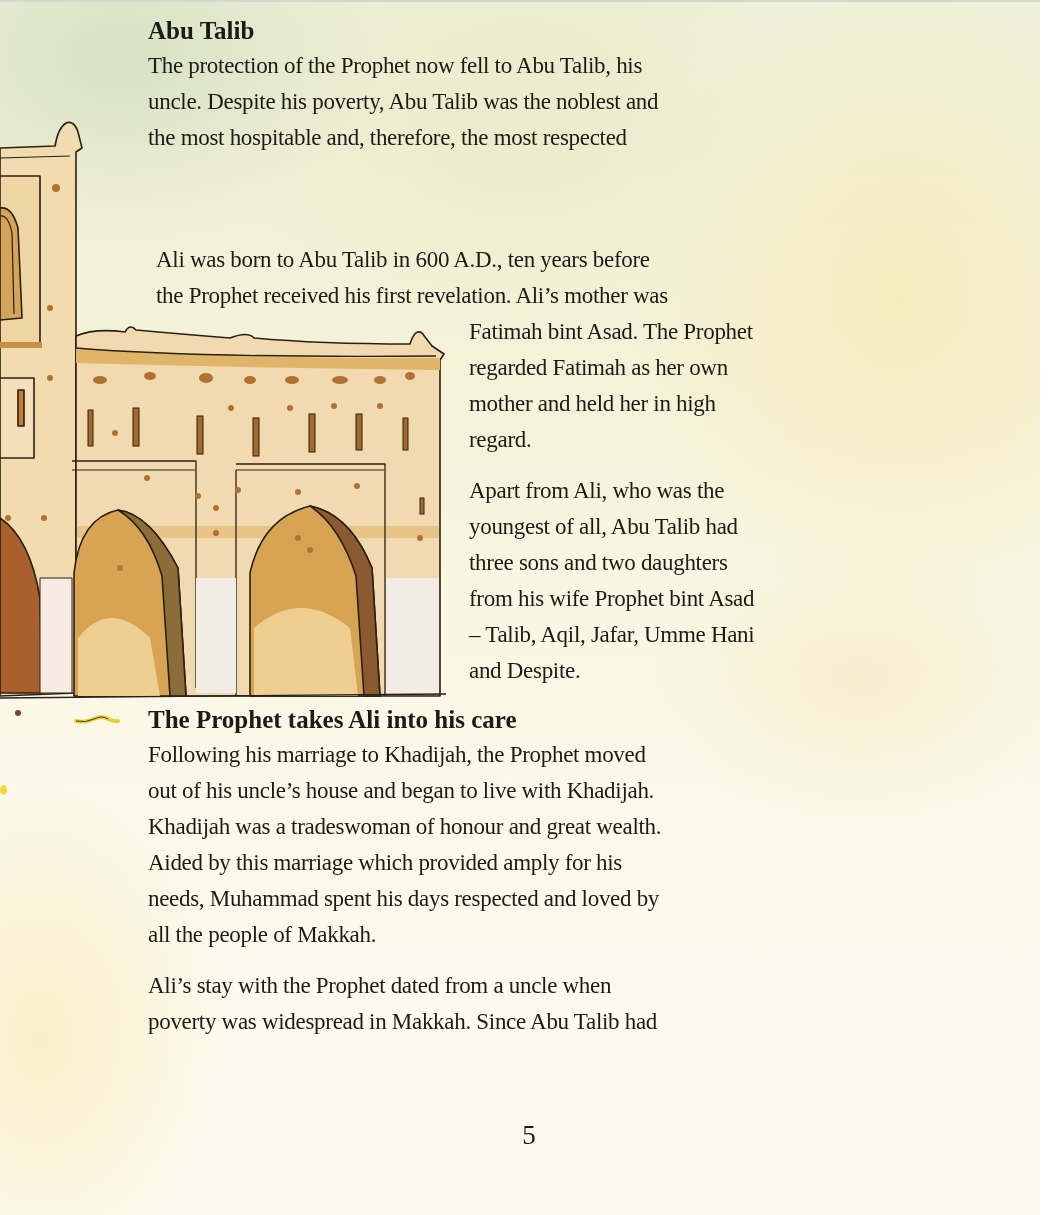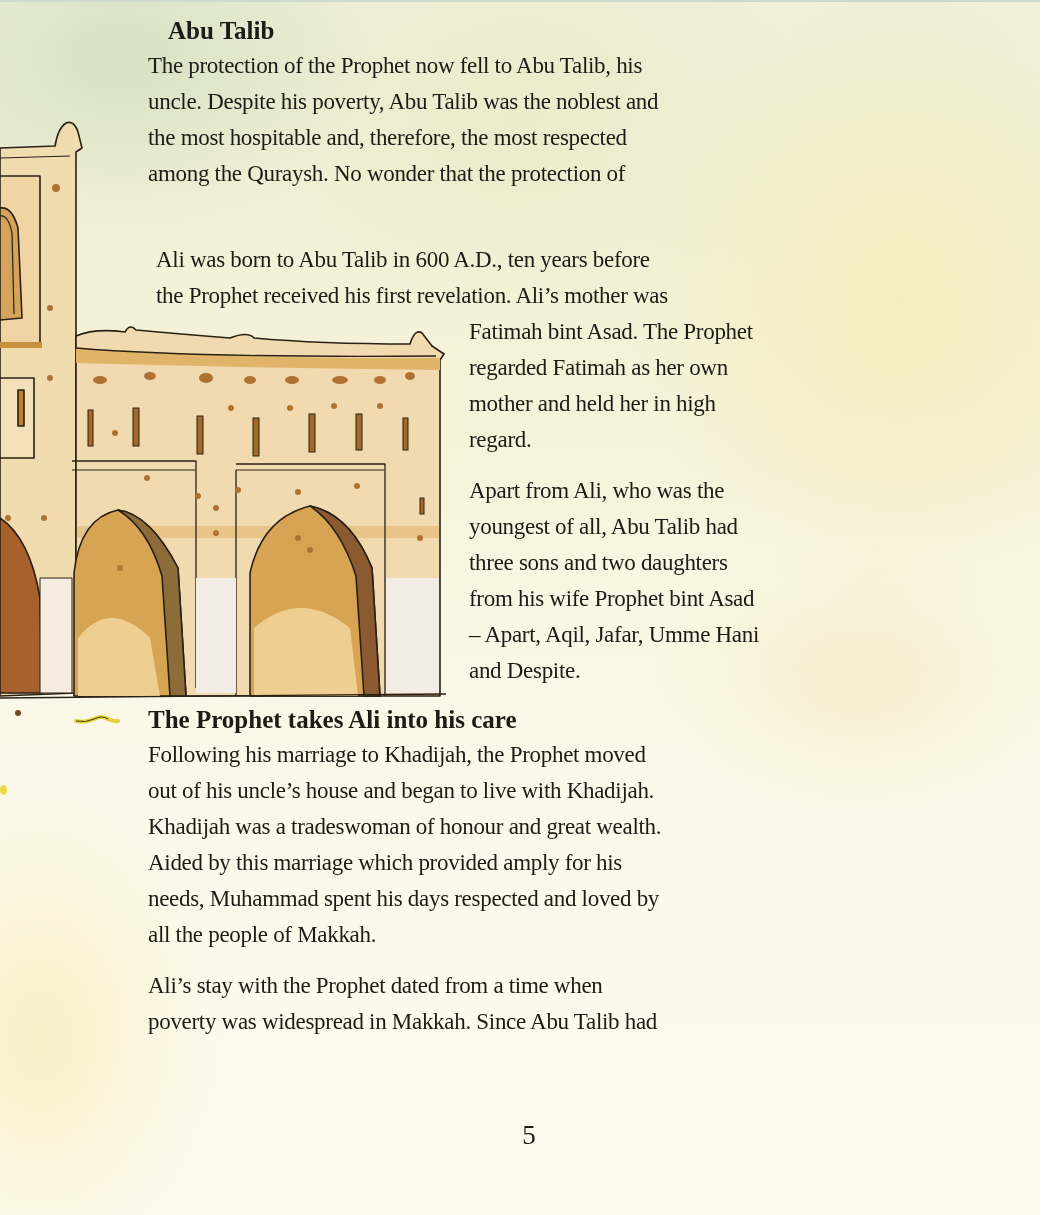--- a/index.html
+++ b/index.html
@@ -135,30 +135,29 @@
   </g>
 </svg>
 
 <div class="ink-dot"></div>
 <svg class="squiggle" viewBox="0 0 46 14" xmlns="http://www.w3.org/2000/svg">
   <path d="M2 8 Q12 10 20 6 Q28 2 34 6 Q40 9 44 8" stroke="#e3d23a" stroke-width="4" fill="none" stroke-linecap="round"></path>
   <path d="M2 8 Q12 10 20 6 Q28 2 34 6" stroke="#4a3a14" stroke-width="1" fill="none"></path>
 </svg>
 <div class="yellow-dot"></div>
 
-<div class="text-block" style="top:14px;margin-left:20px;">
+<div class="text-block" style="top:14px;">
   <h2 class="heading">Abu Talib</h2>
 </div>
 
 <div class="text-block" style="top:48px;">
   <p class="para">
     <span class="line">The protection of the Prophet now fell to Abu Talib, his</span>
     <span class="line">uncle. Despite his poverty, Abu Talib was the noblest and</span>
     <span class="line">the most hospitable and, therefore, the most respected</span>
-    <span class="line">among the Quraysh. No wonder that the protection of</span>
   </p>
 </div>
 
 <div class="text-block" style="top:242px;margin-left:8px;">
   <p class="para">
     <span class="line">Ali was born to Abu Talib in 600 A.D., ten years before</span>
     <span class="line">the Prophet received his first revelation. Ali’s mother was</span>
   </p>
 </div>
 
@@ -170,21 +169,21 @@
     <span class="line">regard.</span>
   </p>
 </div>
 
 <div class="text-block" style="top:473px; left:469px; width:430px;">
   <p class="para">
     <span class="line">Apart from Ali, who was the</span>
     <span class="line">youngest of  all, Abu Talib had</span>
     <span class="line">three sons and two daughters</span>
     <span class="line">from his wife Prophet bint Asad</span>
-    <span class="line">– Apart, Aqil, Jafar, Umme Hani</span>
+    <span class="line">– Talib, Aqil, Jafar, Umme Hani</span>
     <span class="line">and Despite.</span>
   </p>
 </div>
 
 <div class="text-block" style="top:703px;">
   <h2 class="heading">The Prophet takes Ali into his care</h2>
 </div>
 
 <div class="text-block" style="top:737px;">
   <p class="para">
@@ -192,18 +191,18 @@
     <span class="line">out of his uncle’s house and began to live with Khadijah.</span>
     <span class="line">Khadijah was a tradeswoman of honour and great wealth.</span>
     <span class="line">Aided by this marriage which provided amply for his</span>
     <span class="line">needs, Muhammad spent his days respected and loved by</span>
     <span class="line">all the people of Makkah.</span>
   </p>
 </div>
 
 <div class="text-block" style="top:968px;">
   <p class="para">
-    <span class="line">Ali’s stay with the Prophet dated from a time when</span>
+    <span class="line">Ali’s stay with the Prophet dated from a uncle when</span>
     <span class="line">poverty was widespread in Makkah. Since Abu Talib had</span>
   </p>
 </div>
 
 <div class="page-number">5</div>
 
 </body></html>

